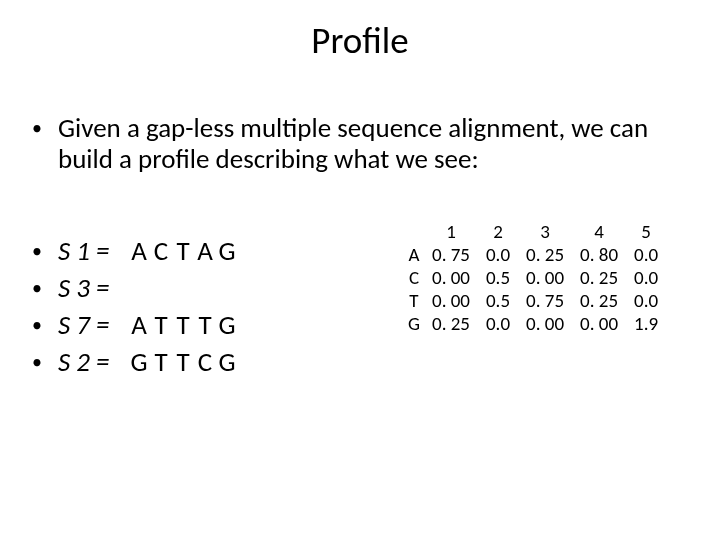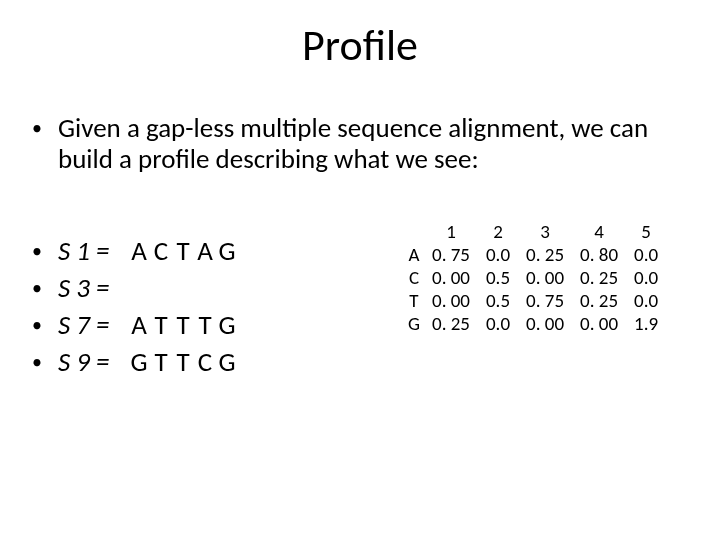--- a/index.html
+++ b/index.html
@@ -16,21 +16,21 @@
     width: 720px;
     height: 540px;
     box-sizing: border-box;
   }
   .title {
     position: absolute;
     top: 18px;
     left: 0;
     width: 100%;
     text-align: center;
-    font-size: 44px;
+    font-size: 37px;
     font-weight: 400;
   }
   .intro-wrap {
     position: absolute;
     top: 112px;
     left: 32px;
     right: 24px;
   }
   .intro {
     display: flex;
@@ -122,21 +122,21 @@
     </div>
     <div class="seq-row">
       <span class="bullet-dot">•</span>
       <span class="seq-label">S 7 =</span>
       <span class="seq-letters">
         <span>A</span><span>T</span><span>T</span><span>T</span><span>G</span>
       </span>
     </div>
     <div class="seq-row">
       <span class="bullet-dot">•</span>
-      <span class="seq-label">S 9 =</span>
+      <span class="seq-label">S 2 =</span>
       <span class="seq-letters">
         <span>G</span><span>T</span><span>T</span><span>C</span><span>G</span>
       </span>
     </div>
   </div>
 
   <div class="table-block">
     <table class="tbl">
       <tbody>
           <tr>

